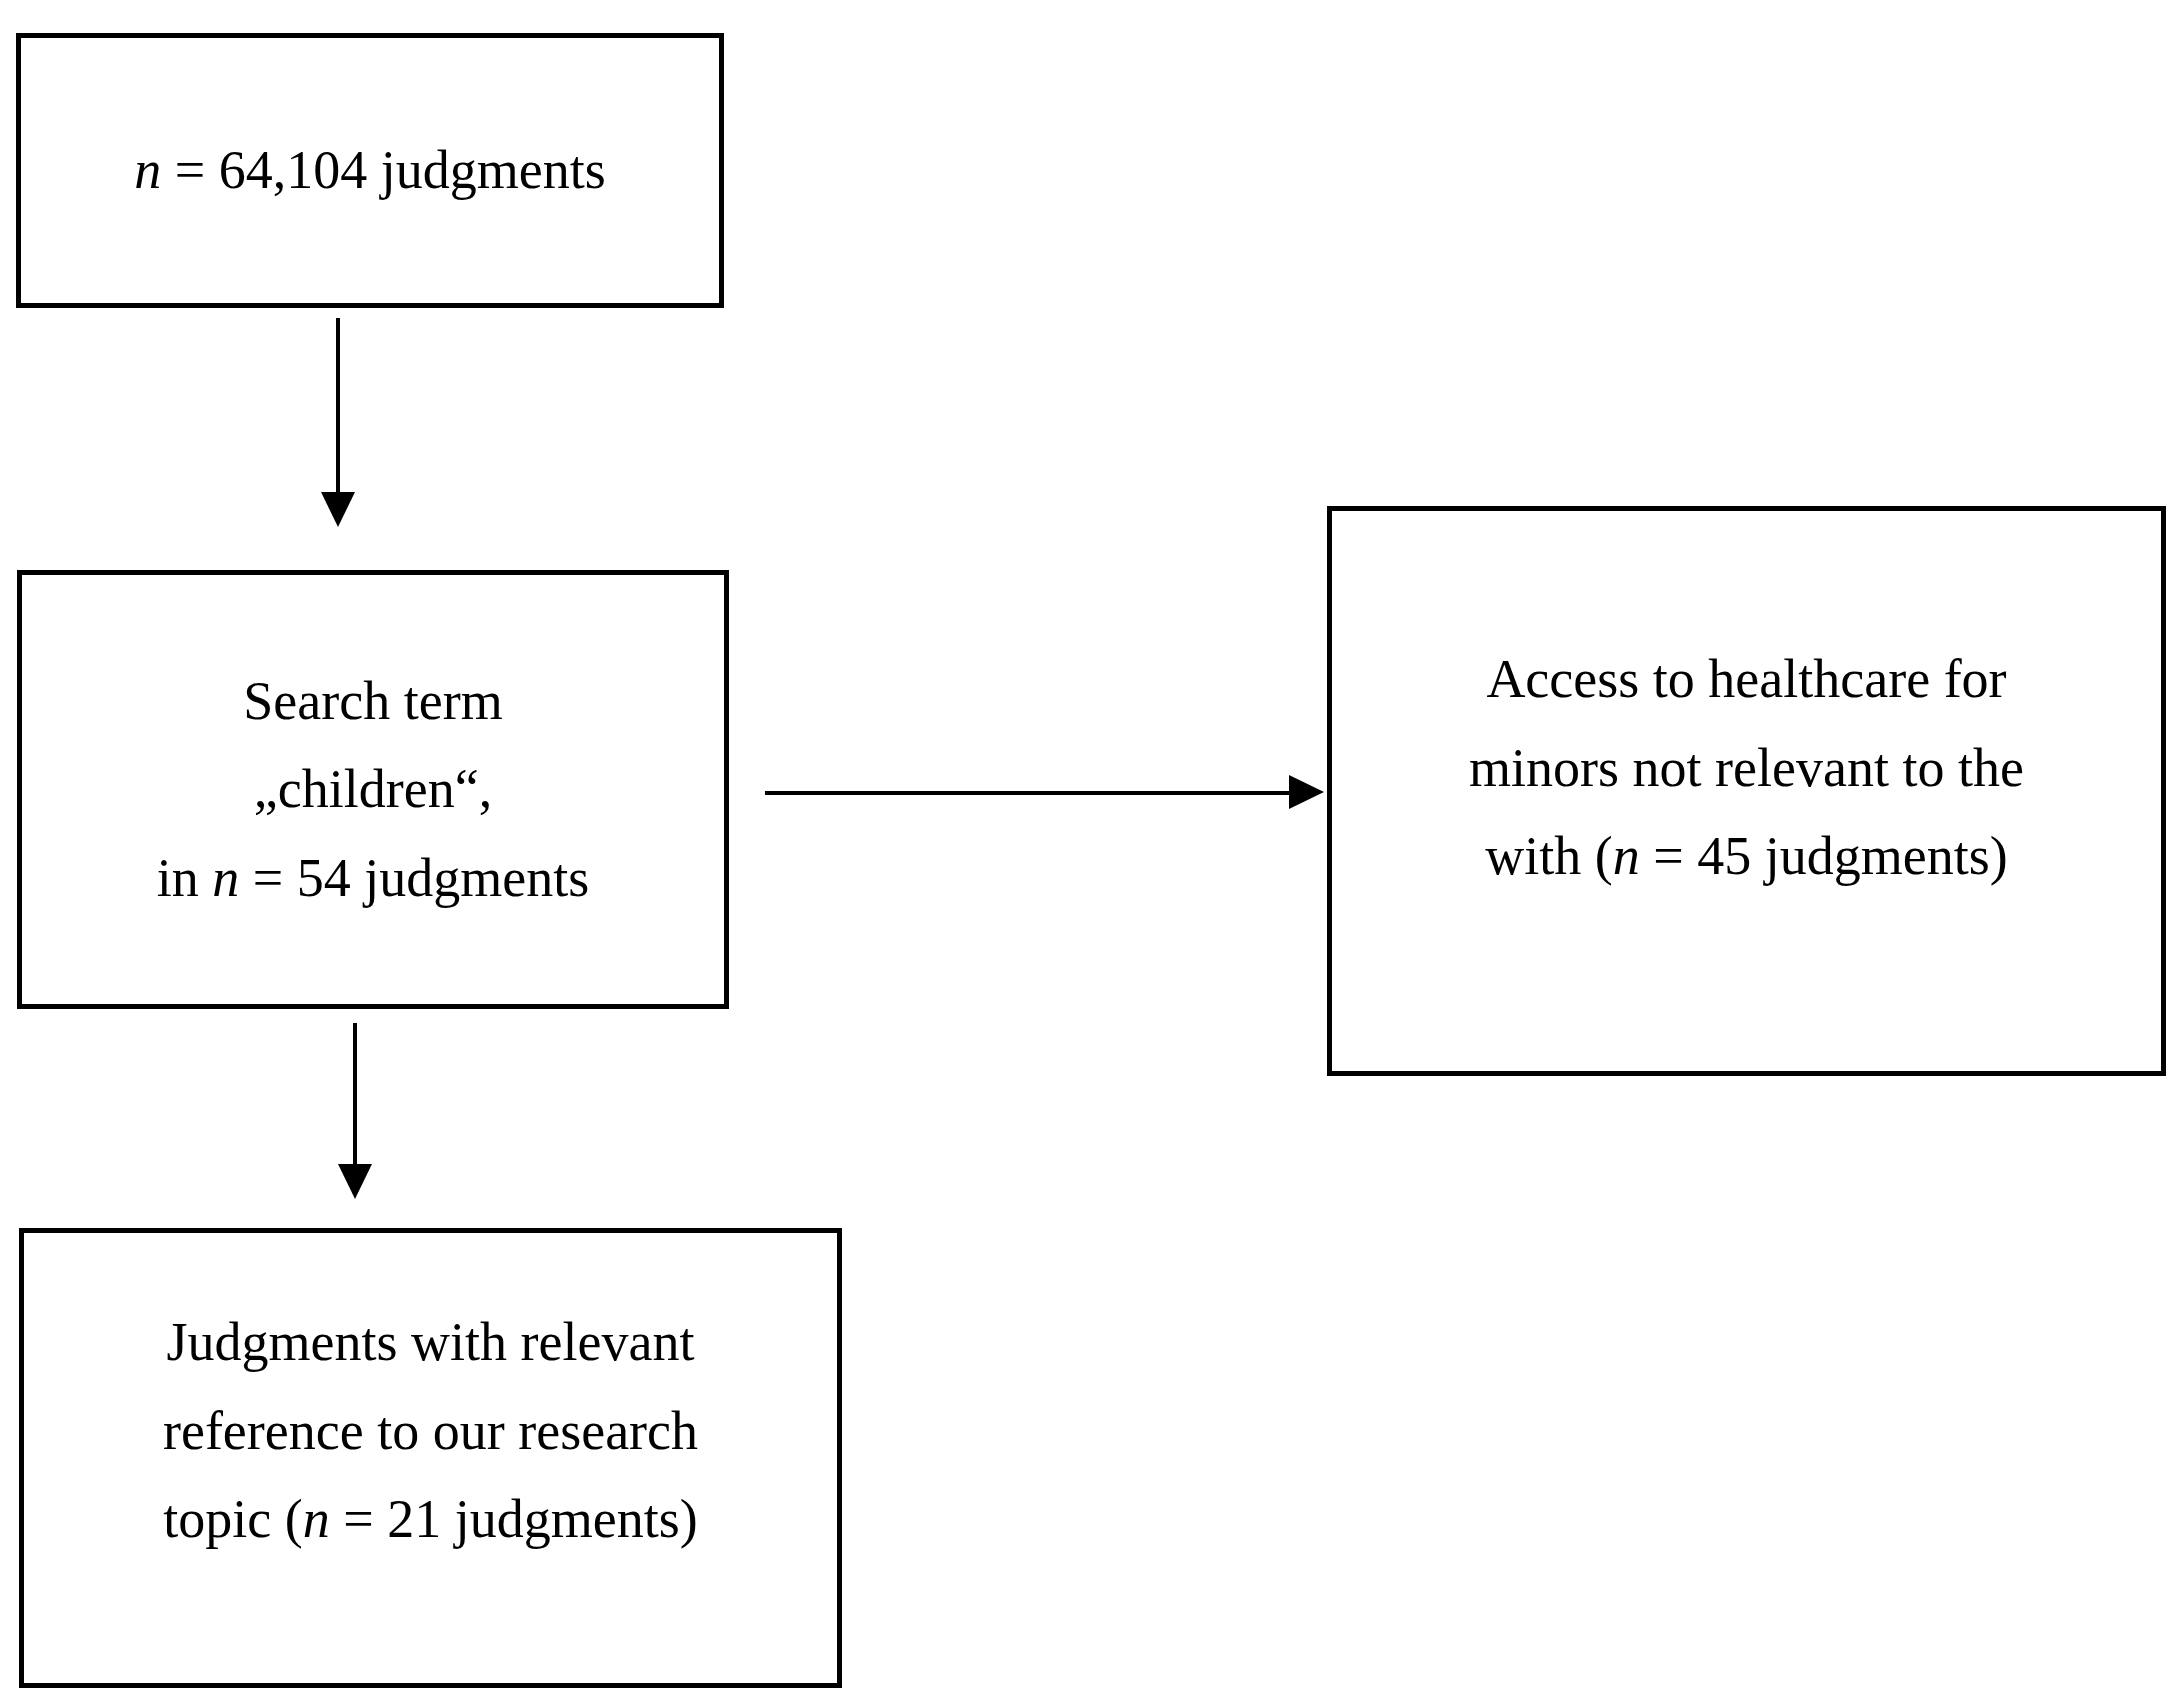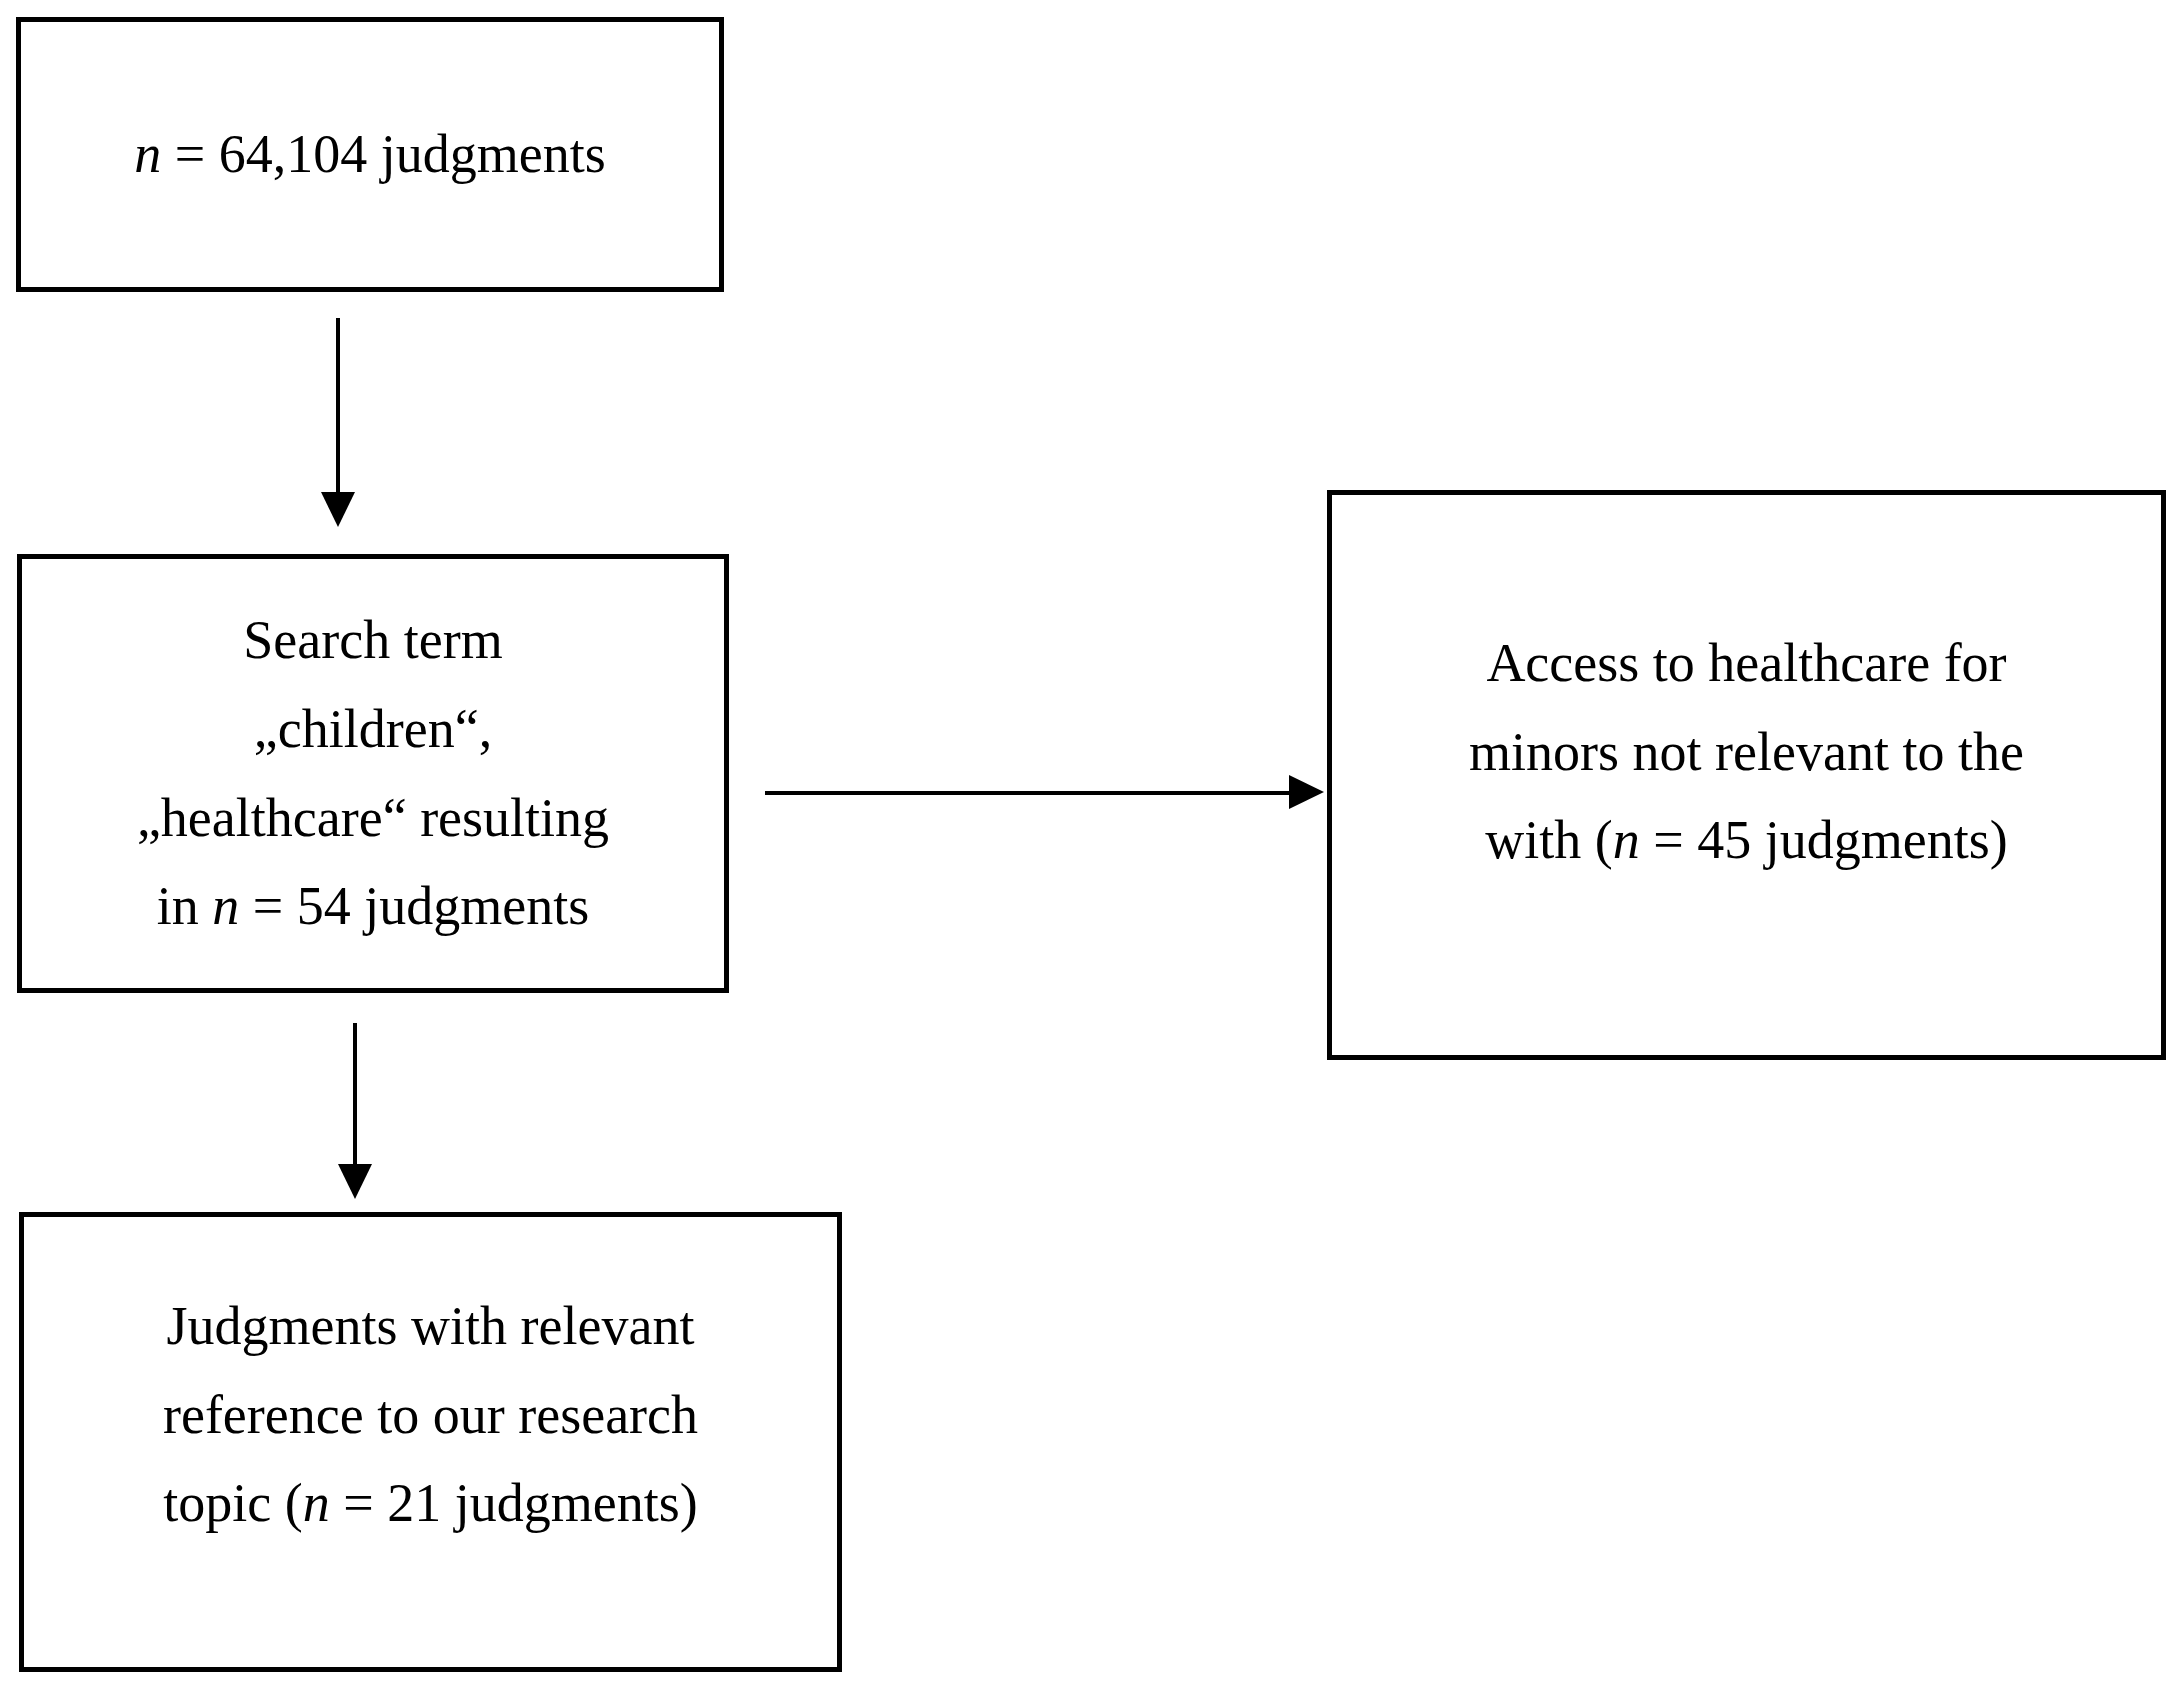--- a/index.html
+++ b/index.html
@@ -20,20 +20,21 @@
     box-sizing: border-box;
     border: 5.4px solid #000000;
     background: #ffffff;
     display: flex;
     flex-direction: column;
     justify-content: center;
     align-items: center;
     text-align: center;
     font-size: 54px;
     line-height: 1.64;
+    margin-top: 16px;
   }
   .ln {
     margin: 0;
     white-space: pre-wrap;
   }
   .it {
     font-style: italic;
   }
   #box-total    { left: 16px;   top: 17px;   width: 708px;  height: 275px; }
   #box-search   { left: 17px;   top: 554px;  width: 712px;  height: 439px; }
@@ -79,21 +80,20 @@
   <div class="box" id="box-total">
     <p class="ln"><span class="it">n</span><span> = 64,104 judgments</span></p>
   </div>
 
   <div class="vline" id="arrow1-line"></div>
   <div class="tri-down" id="arrow1-head"></div>
 
   <div class="box" id="box-search">
     <p class="ln"><span>Search term</span></p>
     <p class="ln"><span>„children“,</span></p>
-    <p class="ln"><span>„healthcare“ resulting</span></p>
     <p class="ln"><span>in </span><span class="it">n</span><span> = 54 judgments</span></p>
   </div>
 
   <div class="hline" id="arrow3-line"></div>
   <div class="tri-right" id="arrow3-head"></div>
 
   <div class="box" id="box-excluded">
     <p class="ln"><span>Access to healthcare for</span></p>
     <p class="ln"><span>minors not relevant to the</span></p>
     <p class="ln"><span>with (</span><span class="it">n</span><span> = 45 judgments)</span></p>

